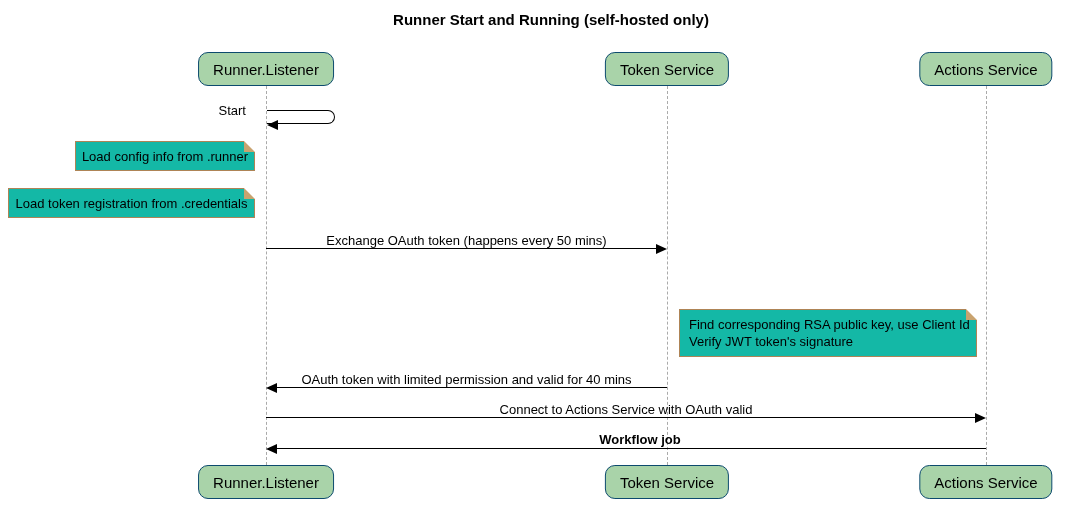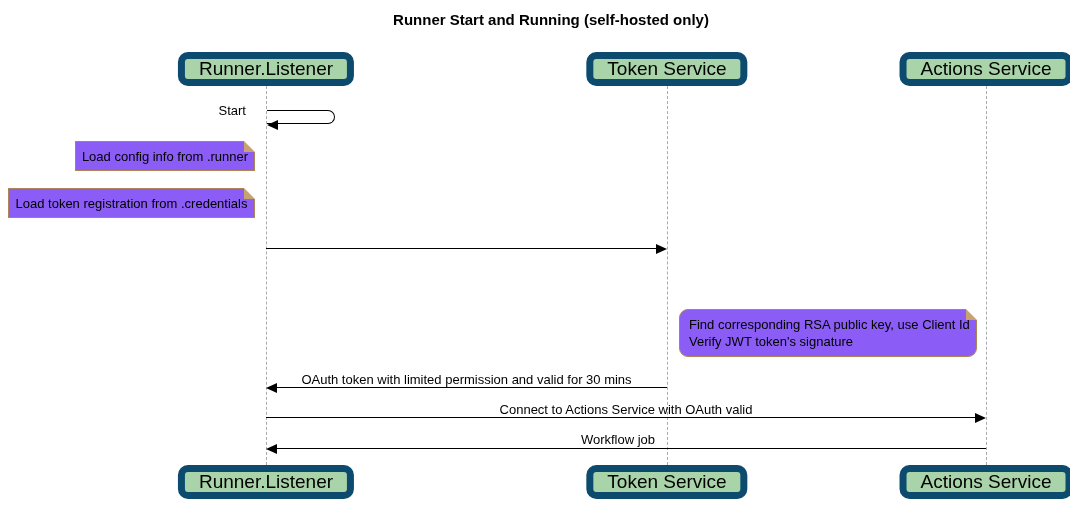--- a/index.html
+++ b/index.html
@@ -28,34 +28,34 @@
     position: absolute;
     top: 86px;
     height: 379px;
     width: 0;
     border-left: 1px dashed #aaaaaa;
   }
   .participant {
     position: absolute;
     transform: translateX(-50%);
     background: #a9d3a9;
-    border: 7px solid #0c4a6e;
+    border: 1px solid #0c4a6e;
     border-radius: 10px;
     padding: 7px 14px;
-    font-size: 19px;
+    font-size: 15px;
     white-space: nowrap;
     height: 34px;
     display: flex;
     align-items: center;
   }
   .p-top { top: 52px; }
   .p-bottom { top: 465px; }
   .note {
     position: absolute;
-    background: #8b5cf6;
+    background: #14b8a6;
     border: 1px solid #ae8456;
     font-size: 13px;
     display: flex;
     align-items: center;
     justify-content: center;
     text-align: center;
     white-space: pre-line;
     line-height: 17px;
   }
   .note::after {
@@ -133,35 +133,36 @@
   <div class="participant p-top" style="left:986px;">
     <span>Actions Service</span>
   </div>
 
   <div class="self-label">Start</div>
   <div class="self-loop"></div>
   <div class="arrowhead arrow-left" style="left:267px; top:120px;"></div>
 
   <div class="note" style="left:75px; top:141px; width:180px; height:30px;">Load config info from .runner</div>
   <div class="note" style="left:8px; top:188px; width:247px; height:30px;">Load token registration from .credentials</div>
-  <div class="note note-left" style="left:679px; top:309px; width:298px; height:48px;border-radius:9px;">Find corresponding RSA public key, use Client Id
+  <div class="note note-left" style="left:679px; top:309px; width:298px; height:48px;">Find corresponding RSA public key, use Client Id
 Verify JWT token's signature</div>
 
+  <div class="msg-label" style="left:266px; top:233px; width:401px;">Exchange OAuth token (happens every 50 mins)</div>
   <div class="msg-line" style="left:266px; top:248px; width:391px;"></div>
   <div class="arrowhead arrow-right" style="left:656px; top:244px;"></div>
 
-  <div class="msg-label" style="left:266px; top:372px; width:401px;">OAuth token with limited permission and valid for 30 mins</div>
+  <div class="msg-label" style="left:266px; top:372px; width:401px;">OAuth token with limited permission and valid for 40 mins</div>
   <div class="msg-line" style="left:276px; top:387px; width:391px;"></div>
   <div class="arrowhead arrow-left" style="left:266px; top:383px;"></div>
 
   <div class="msg-label" style="left:266px; top:402px; width:720px;">Connect to Actions Service with OAuth valid</div>
   <div class="msg-line" style="left:266px; top:417px; width:710px;"></div>
   <div class="arrowhead arrow-right" style="left:975px; top:413px;"></div>
 
-  <div class="msg-label" style="left:258px; top:432px; width:720px;">Workflow job</div>
+  <div class="msg-label" style="left:280px; top:432px; width:720px;font-weight:bold;">Workflow job</div>
   <div class="msg-line" style="left:276px; top:448px; width:710px;"></div>
   <div class="arrowhead arrow-left" style="left:266px; top:444px;"></div>
 
   <div class="participant p-bottom" style="left:266px;">
     <span>Runner.Listener</span>
   </div>
   <div class="participant p-bottom" style="left:667px;">
     <span>Token Service</span>
   </div>
   <div class="participant p-bottom" style="left:986px;">

